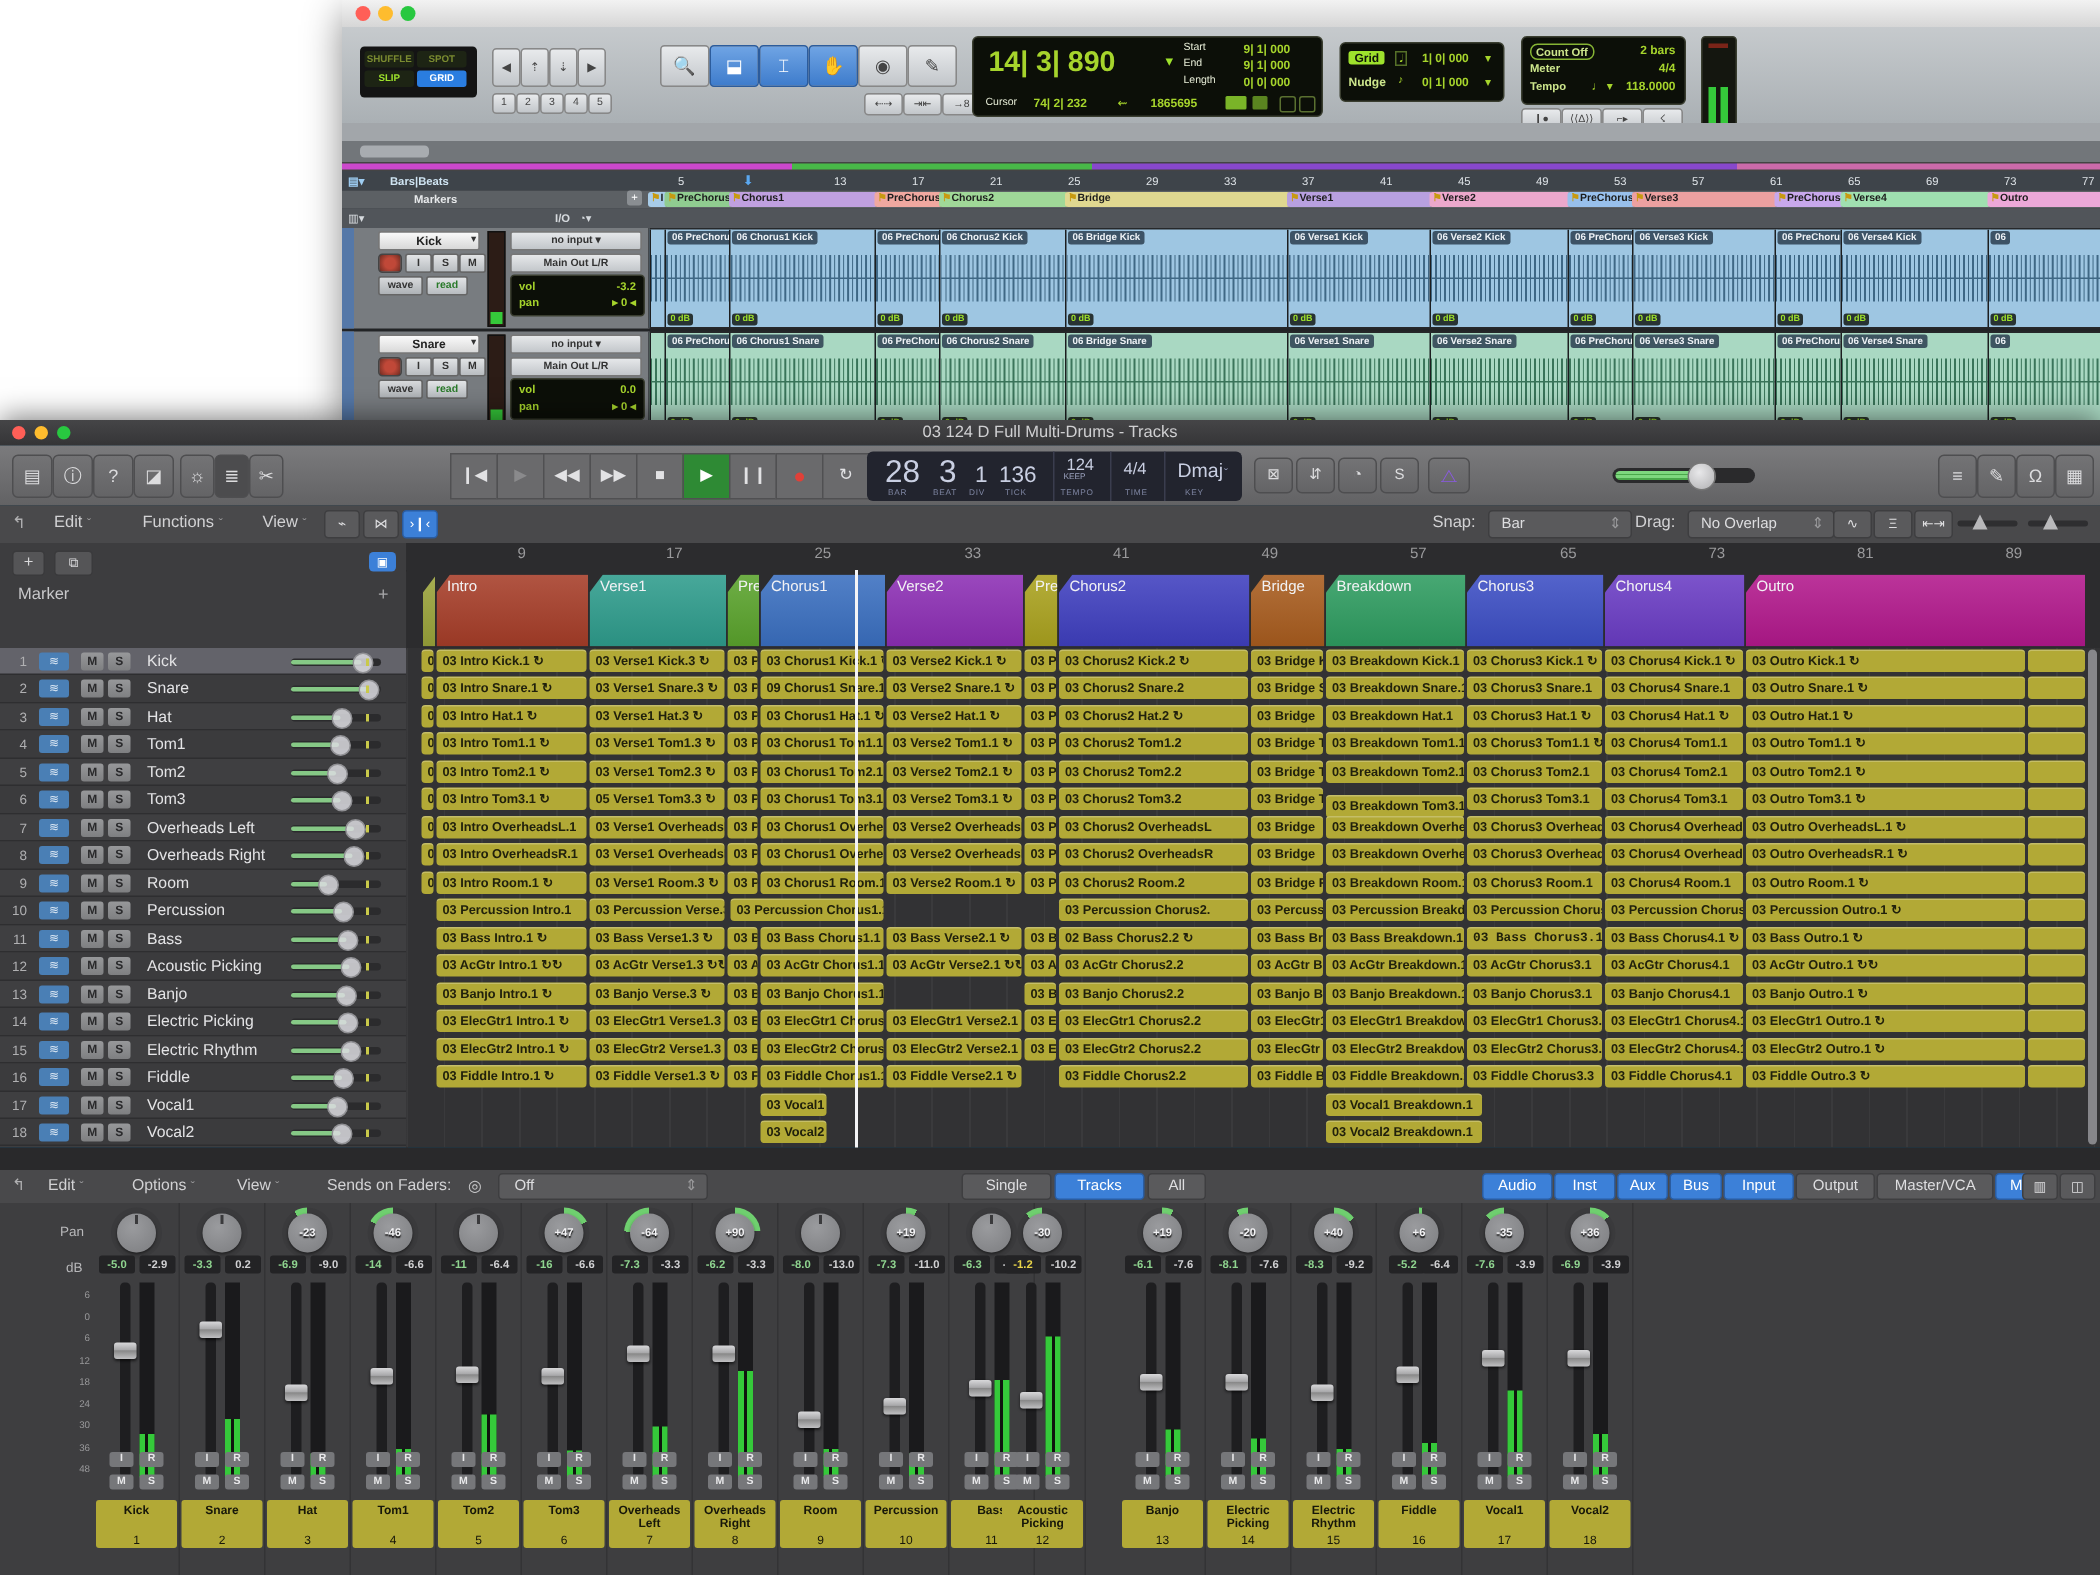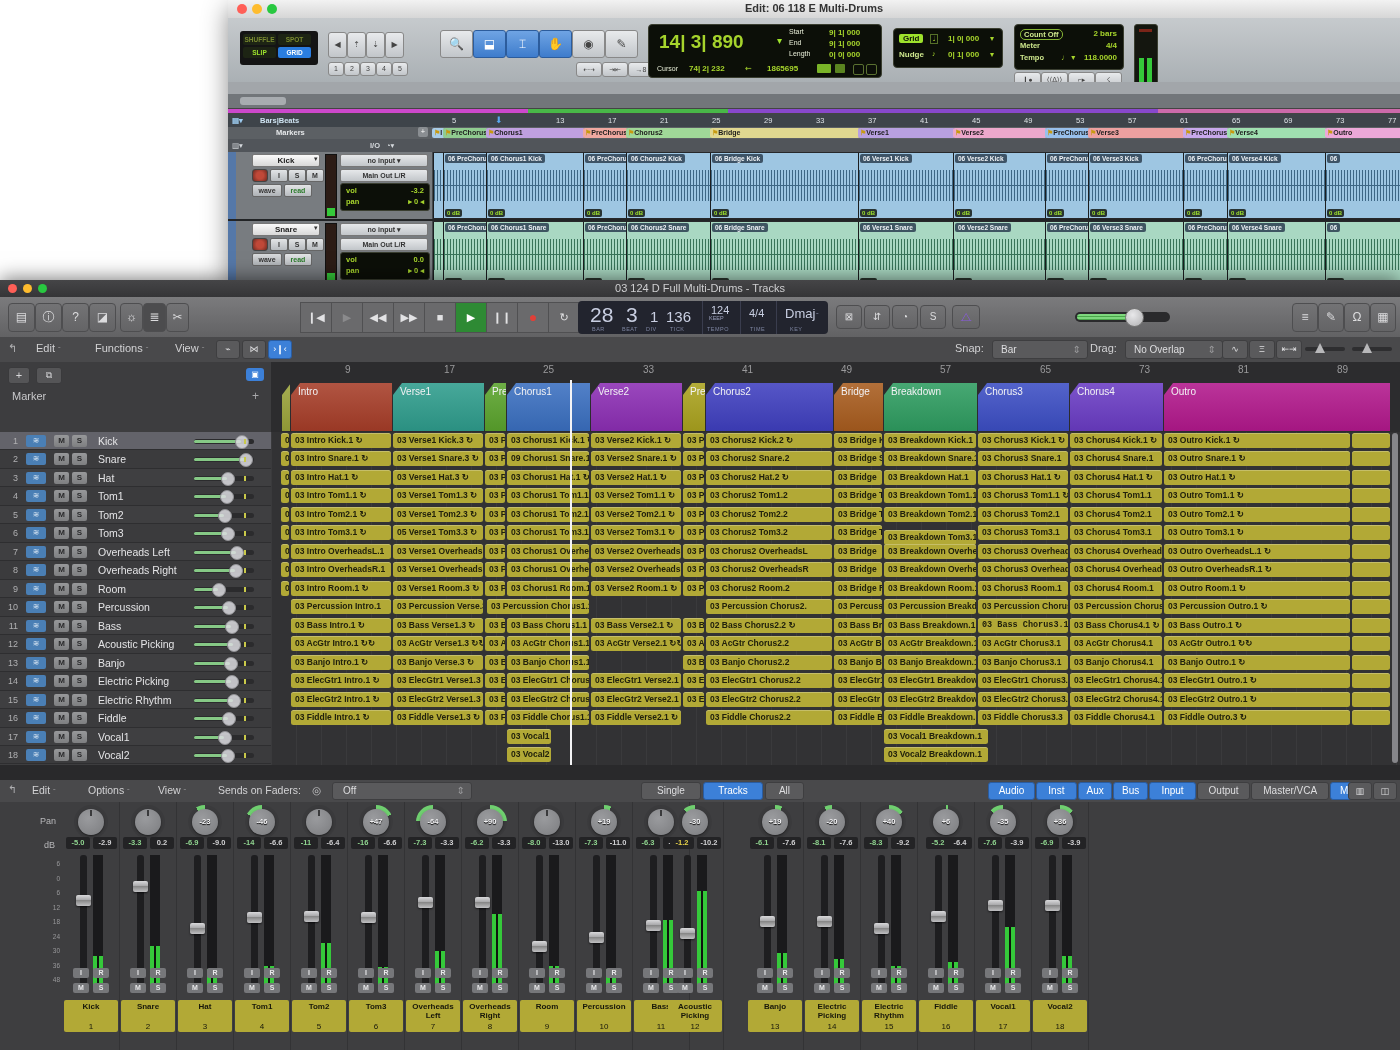--- a/index.html
+++ b/index.html
@@ -87,21 +87,20 @@
   .scale-num{position:absolute;left:46px;width:14px;text-align:right;font-size:6.5px;color:#98989a;}
 </style>
 </head>
 <body>
 
 <section id="pt">
   <div class="pt-titlebar">
     <span class="tl" style="left:9px;background:#ff5f57"></span>
     <span class="tl" style="left:24px;background:#febc2e"></span>
     <span class="tl" style="left:39px;background:#28c840"></span>
-    <div class="pt-title">Edit: 06 118 E Multi-Drums</div>
   </div>
   <div class="pt-toolbar">
     <div class="pt-modebox">
         <div class="pt-mode">SHUFFLE</div>
         <div class="pt-mode">SPOT</div>
         <div class="pt-mode lit">SLIP</div>
         <div class="pt-mode hot">GRID</div>
       </div>
     <div>
         <div class="sqbtn" style="left: 100px; top: 14px; width: 17px; height: 24px; font-size: 8px; line-height: 24px;">◀</div>

